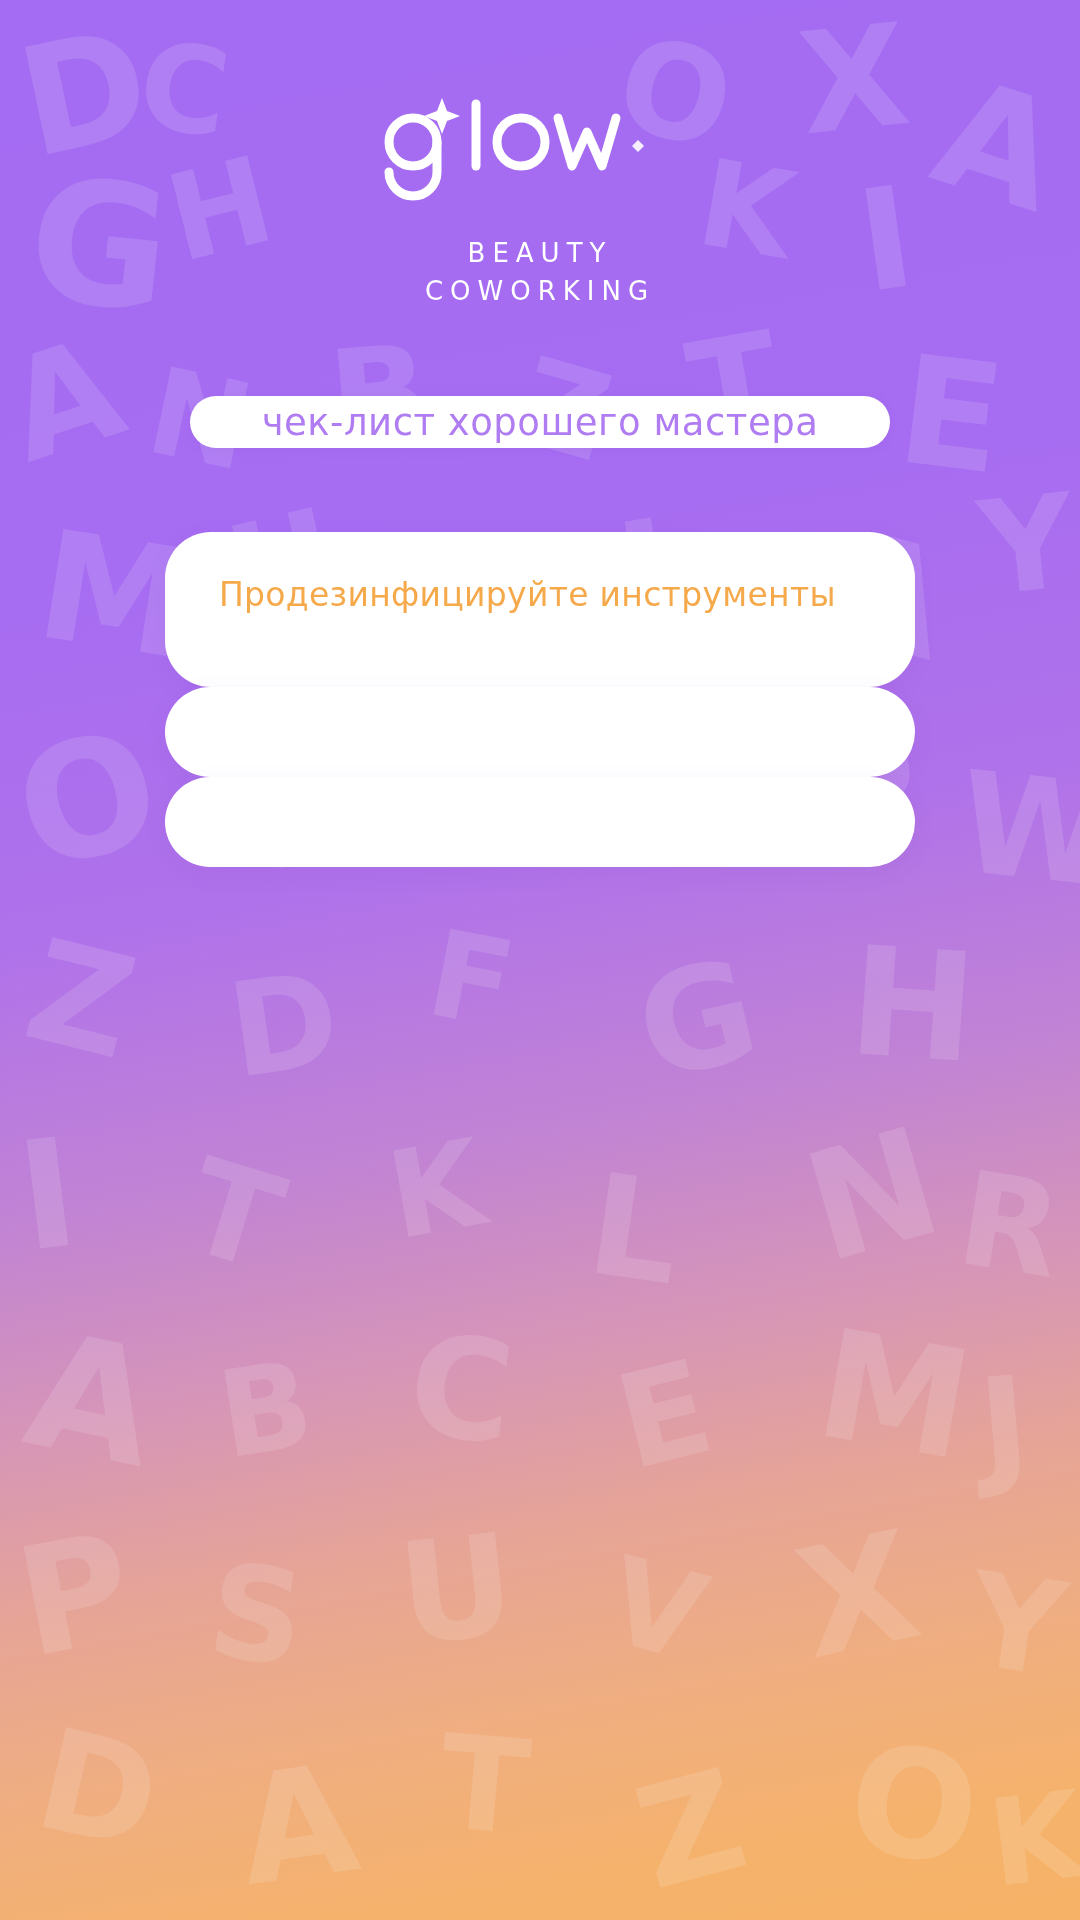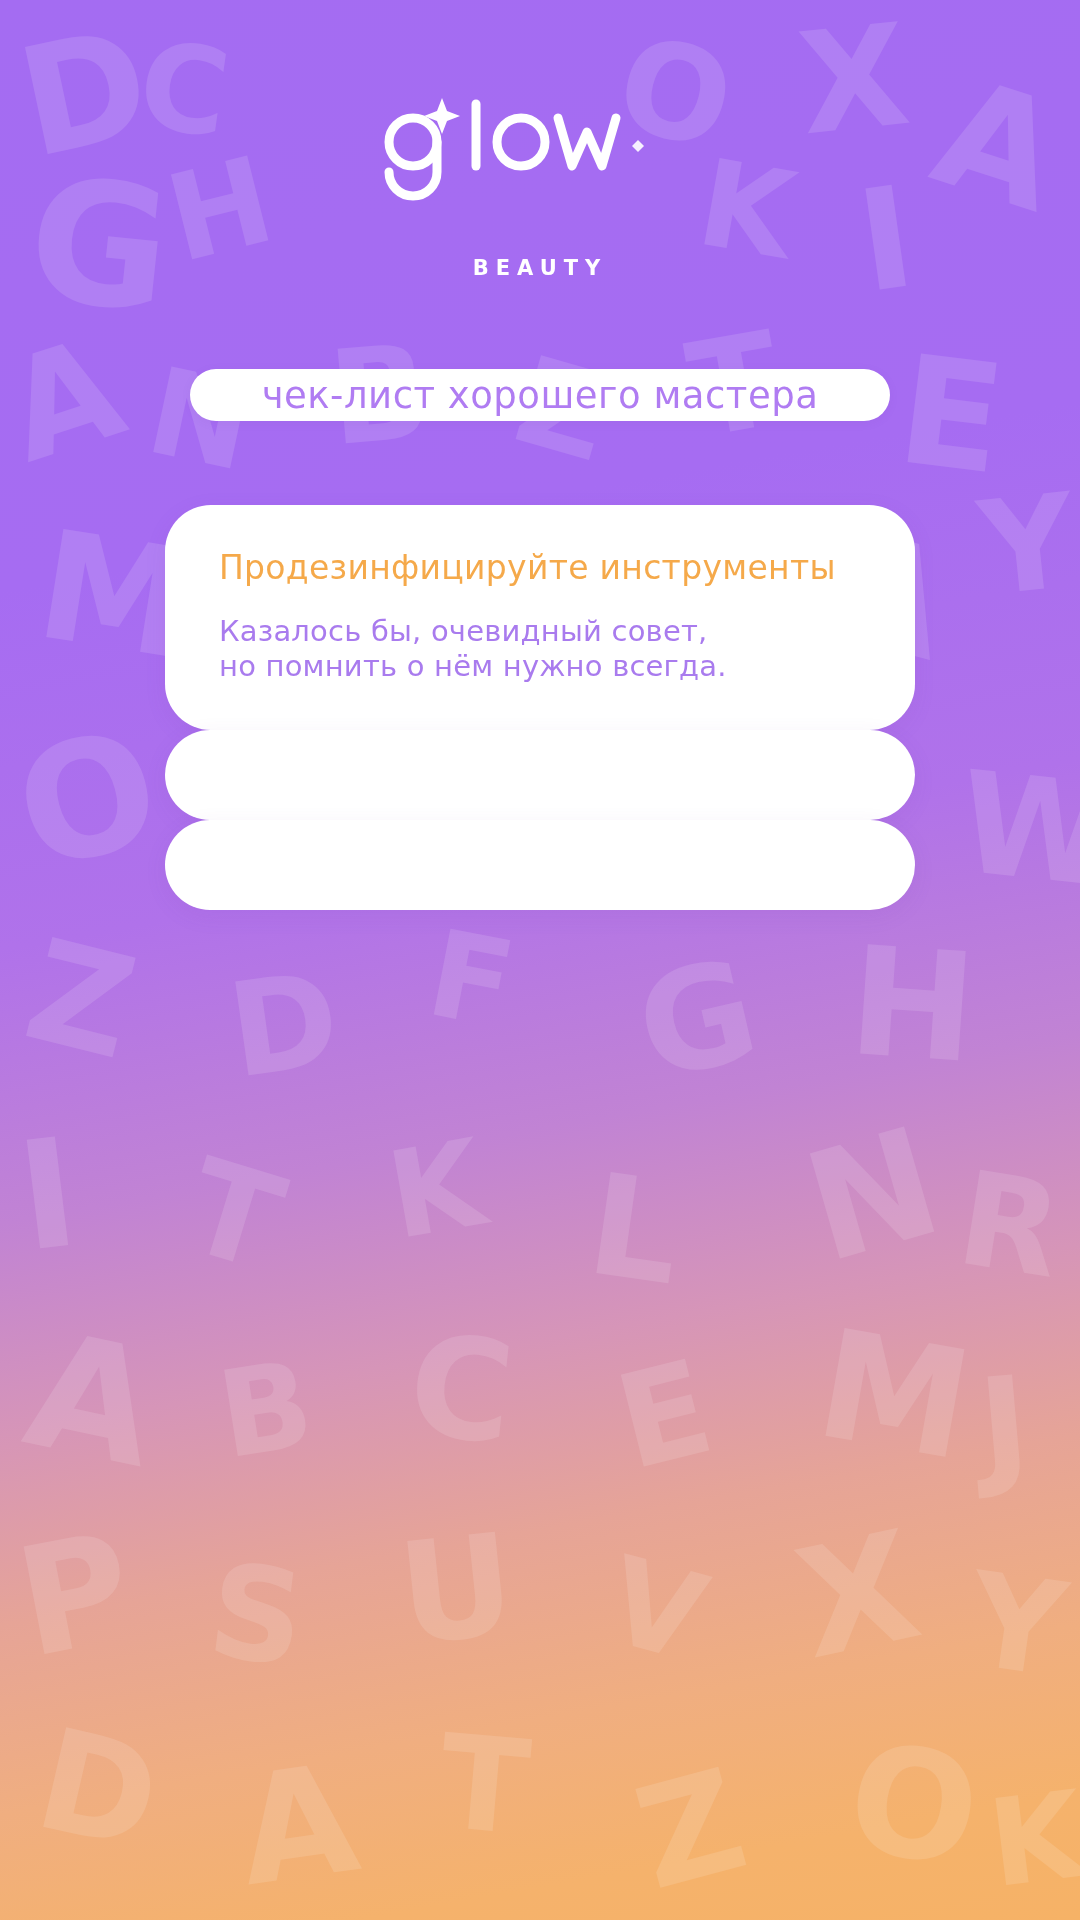--- a/index.html
+++ b/index.html
@@ -61,28 +61,28 @@
     margin-top: 96px;
     display: flex;
     flex-direction: column;
     align-items: center;
   }
   .logo-wordmark {
     position: relative;
     display: block;
   }
   .logo-sub {
-    margin-top: 42px;
+    margin-top: 24px;
     text-align: center;
     color: #ffffff;
     font-family: "DejaVu Sans", sans-serif;
-    font-size: 21px;
+    font-size: 26px;
     letter-spacing: 7px;
     line-height: 1.45;
-    font-weight: 700;
+    font-weight: 400;
   }
 
   
   .title-pill {
     margin-top: 86px;
     width: 700px;
     height: 52px;
     background: #ffffff;
     border-radius: 40px;
     display: flex;
@@ -211,33 +211,32 @@
         <path d="M96 8 v62" fill="none" stroke="#ffffff" stroke-width="9" stroke-linecap="round"></path>
 
         <circle cx="141" cy="46" r="24" fill="none" stroke="#ffffff" stroke-width="9"></circle>
 
         <path d="M178 22 l14 48 l15 -34 l15 34 l14 -48" fill="none" stroke="#ffffff" stroke-width="9" stroke-linecap="round" stroke-linejoin="round"></path>
 
         <path d="M258 44 l6 6 l-6 6 l-6 -6 z" fill="#ffffff" opacity="0.9"></path>
       </svg>
       <div class="logo-sub">
         <div>BEAUTY</div>
+        <div>COWORKING</div>
       </div>
     </div>
 
     <div class="title-pill">
       <span class="title-pill-text">чек-лист хорошего мастера</span>
     </div>
 
     <div class="cards">
 
       <div class="card">
         <p class="card-title">Продезинфицируйте инструменты</p>
-        <p class="card-body">Казалось бы, очевидный совет,
-но помнить о нём нужно всегда.</p>
       </div>
 
       <div class="card">
       </div>
 
       <div class="card">
       </div>
 
     </div>
   </div>

